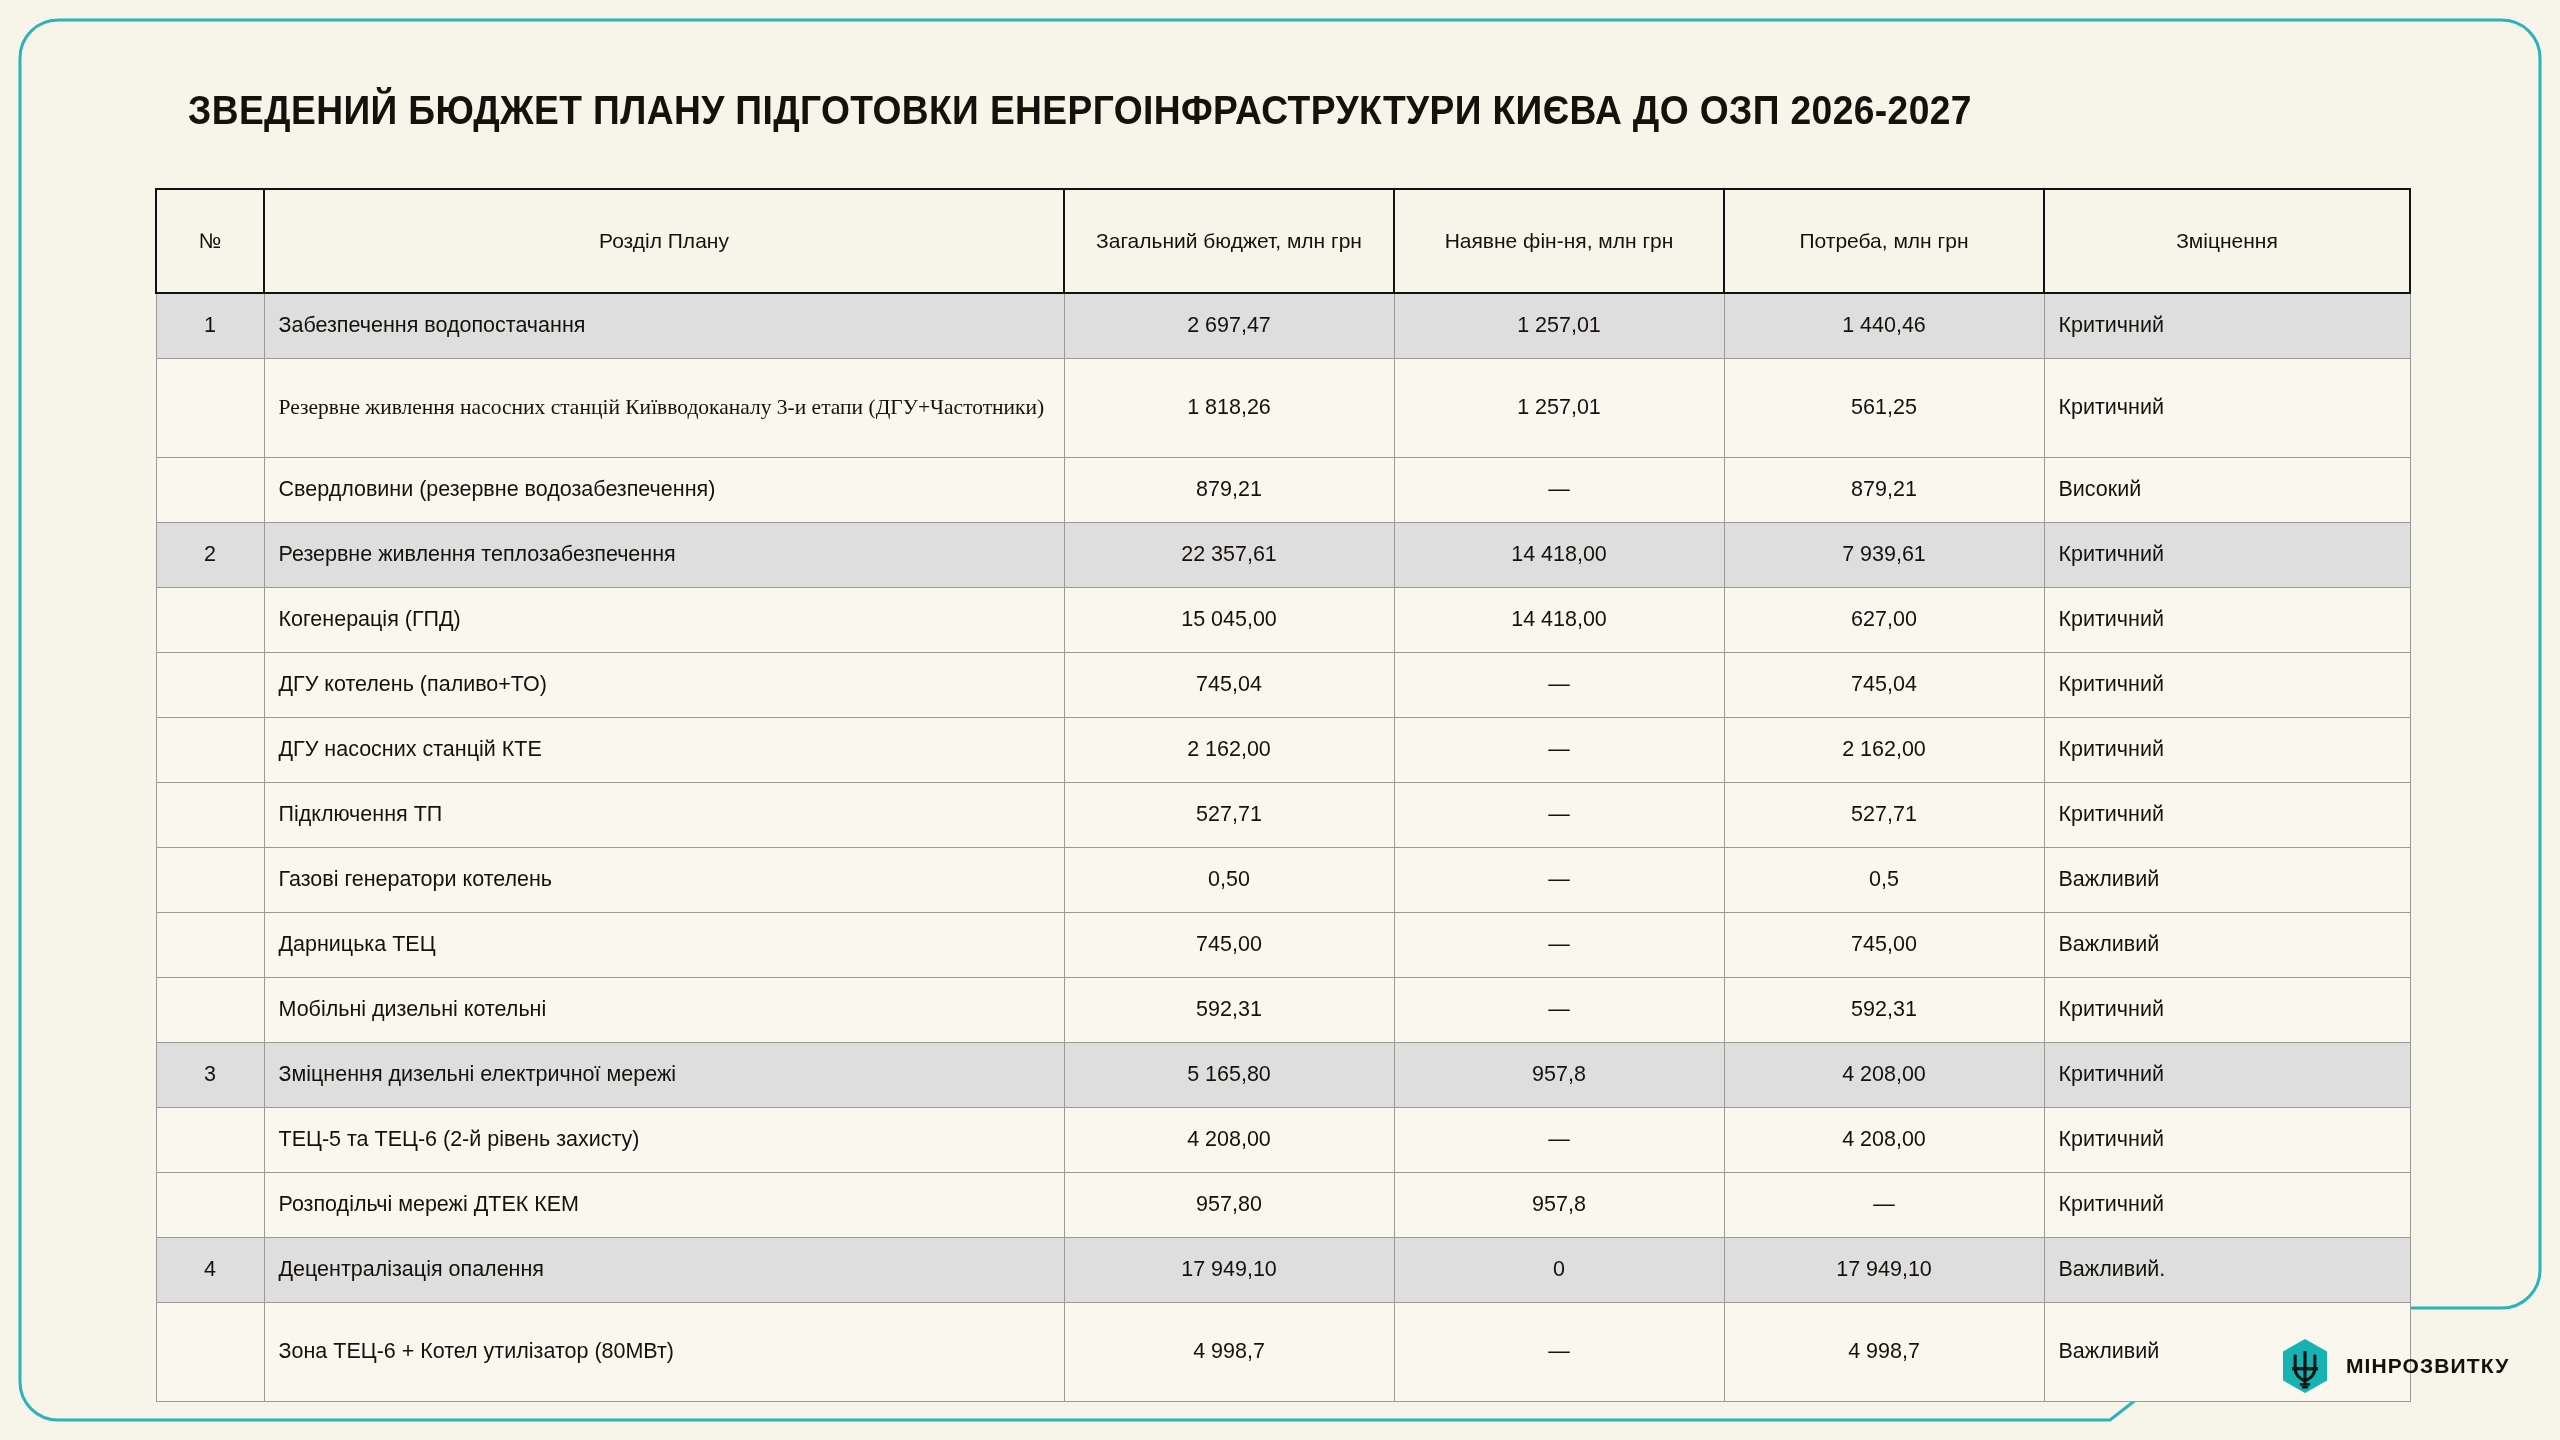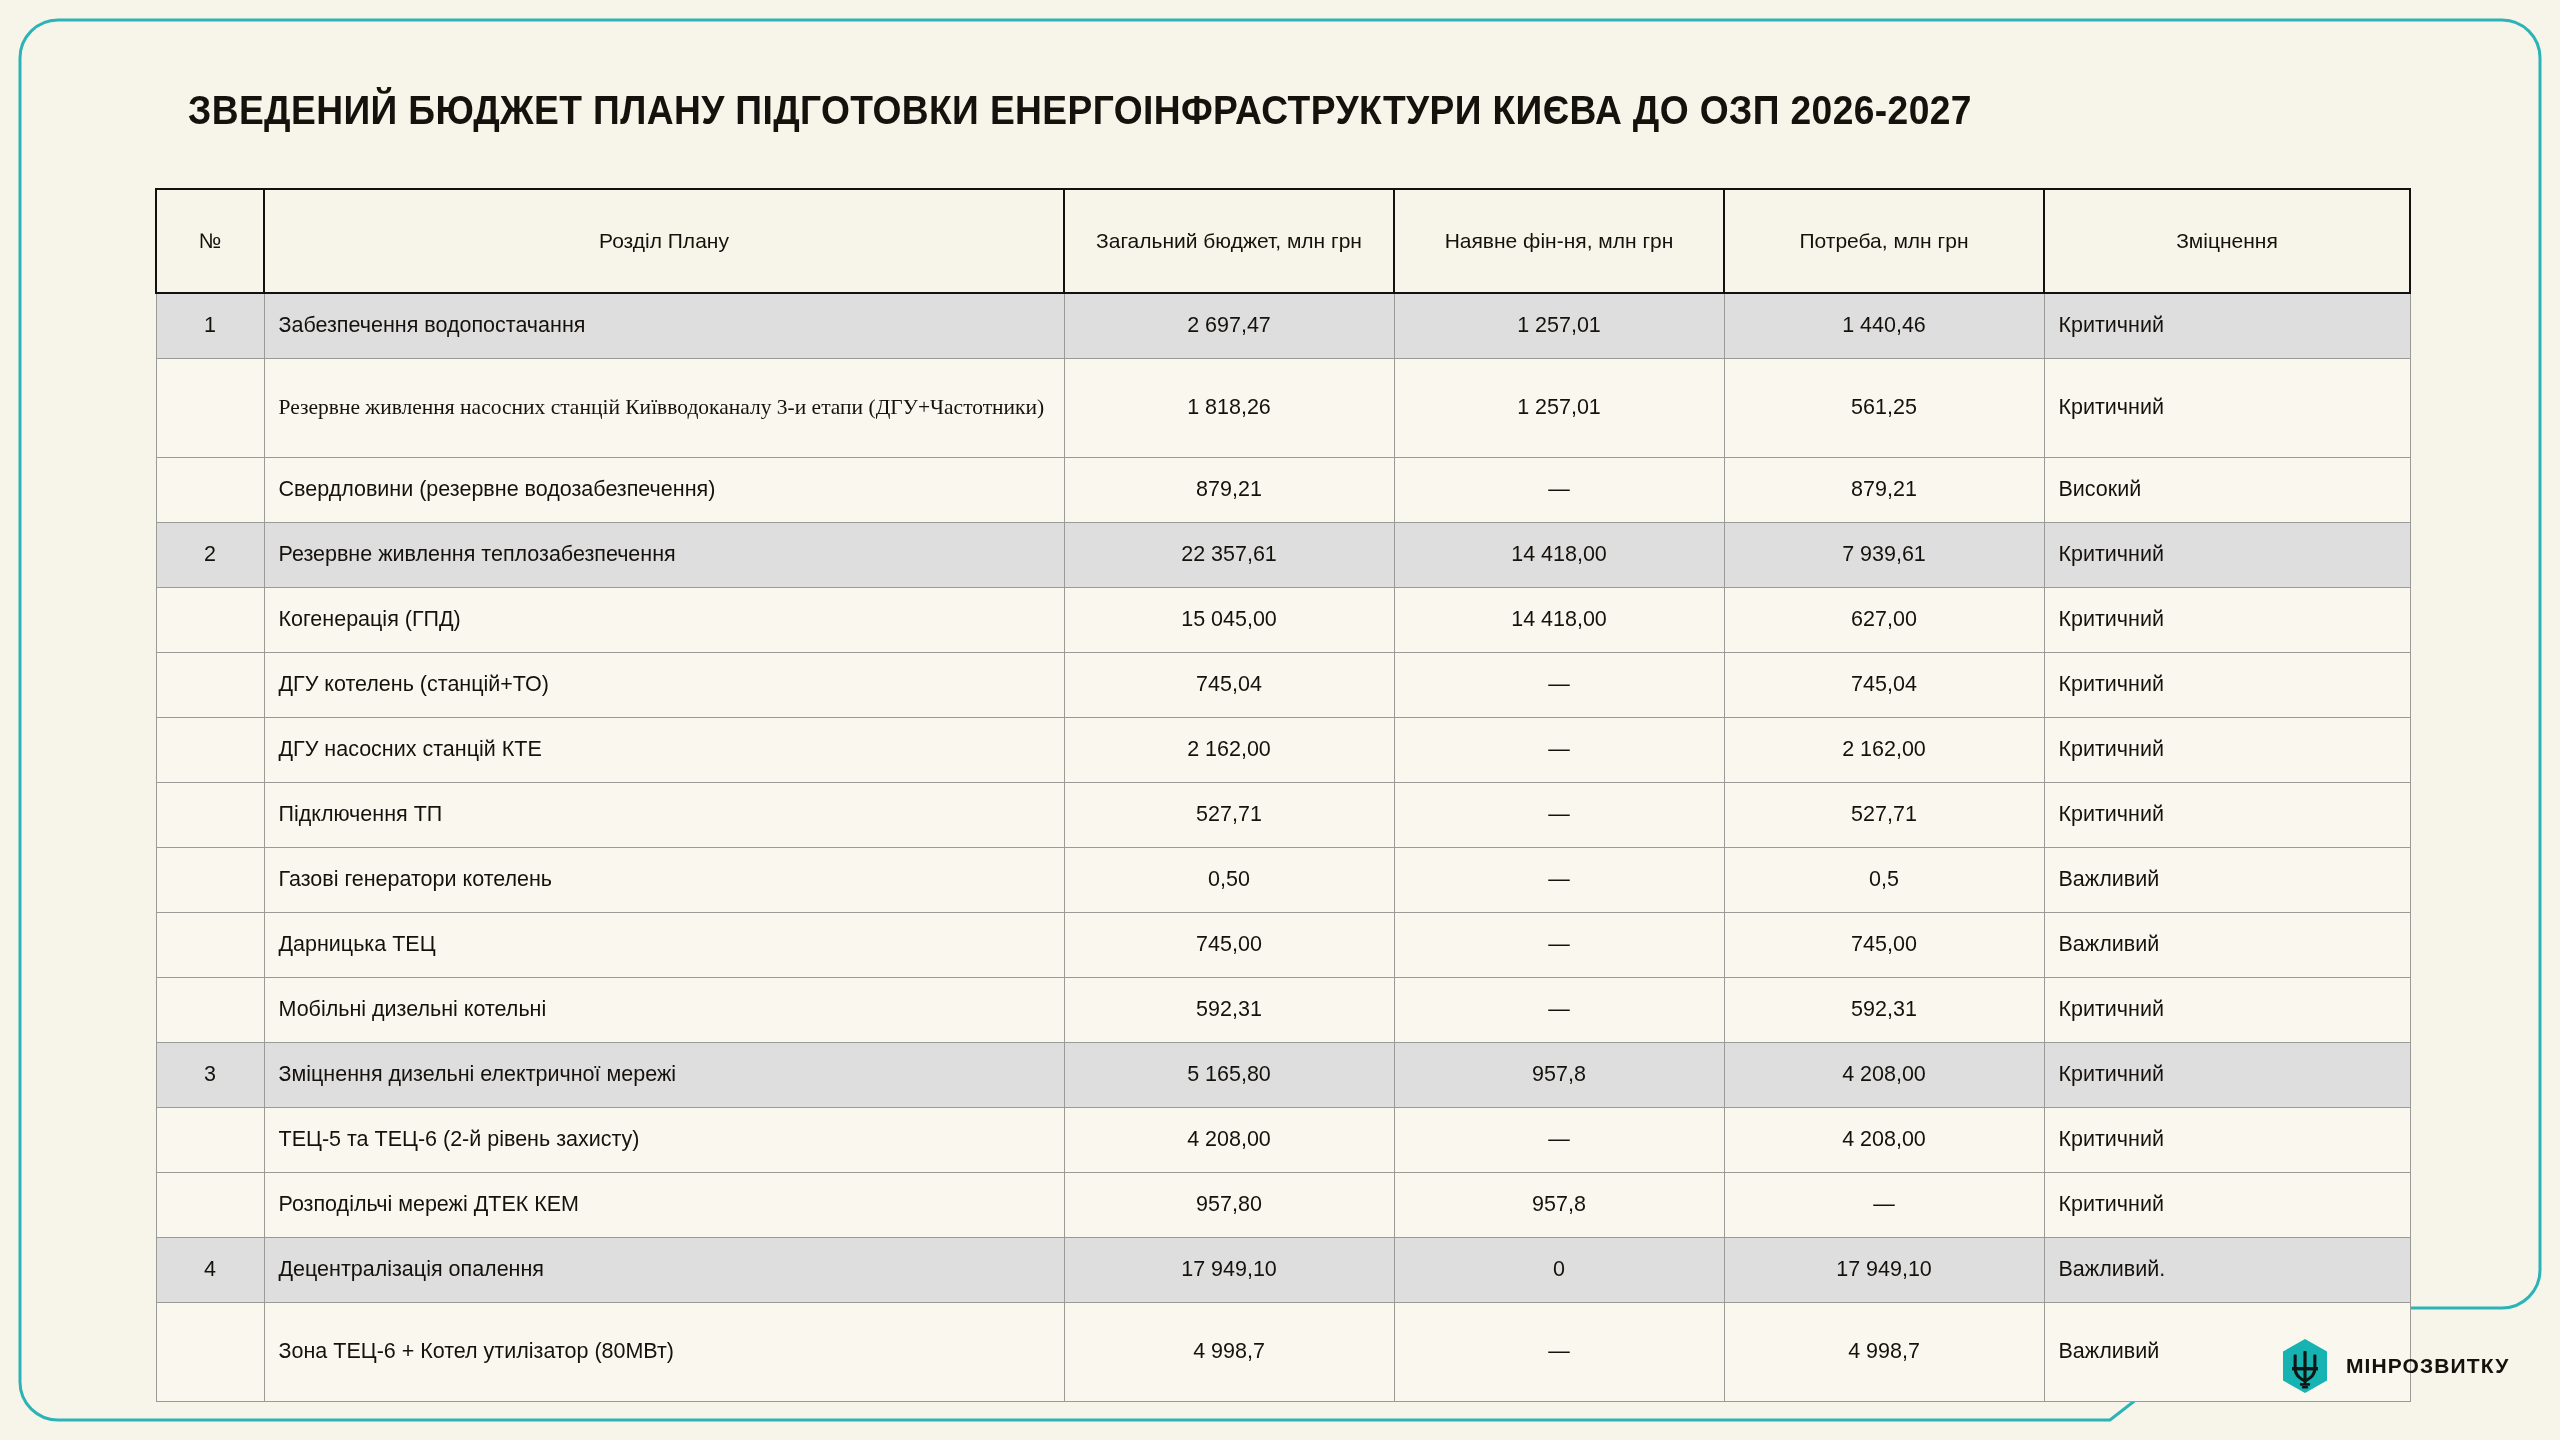--- a/index.html
+++ b/index.html
@@ -217,21 +217,21 @@
           <tr class="normal">
             <td class="cell-num"></td>
             <td class="cell-name">Когенерація (ГПД)</td>
             <td class="cell-total">15 045,00</td>
             <td class="cell-avail">14 418,00</td>
             <td class="cell-need">627,00</td>
             <td class="cell-prio">Критичний</td>
           </tr>
           <tr class="normal">
             <td class="cell-num"></td>
-            <td class="cell-name">ДГУ котелень (станцій+ТО)</td>
+            <td class="cell-name">ДГУ котелень (паливо+ТО)</td>
             <td class="cell-total">745,04</td>
             <td class="cell-avail">—</td>
             <td class="cell-need">745,04</td>
             <td class="cell-prio">Критичний</td>
           </tr>
           <tr class="normal">
             <td class="cell-num"></td>
             <td class="cell-name">ДГУ насосних станцій КТЕ</td>
             <td class="cell-total">2 162,00</td>
             <td class="cell-avail">—</td>

